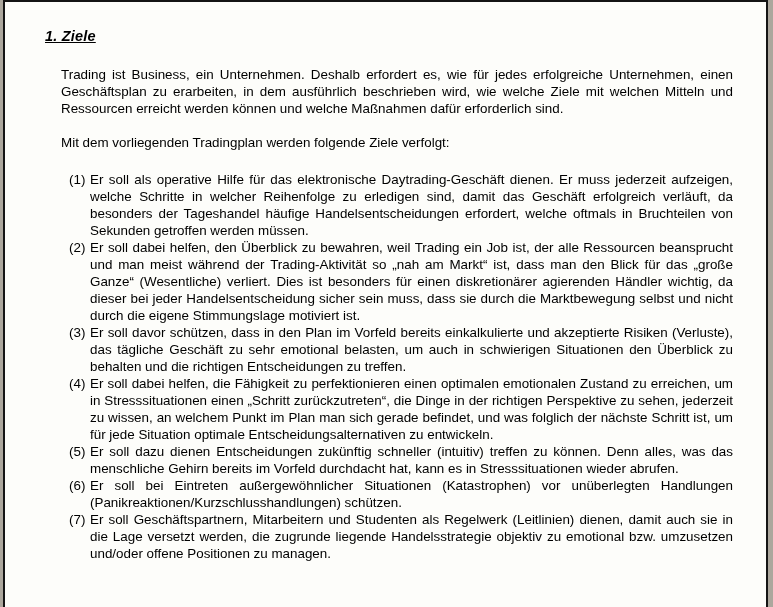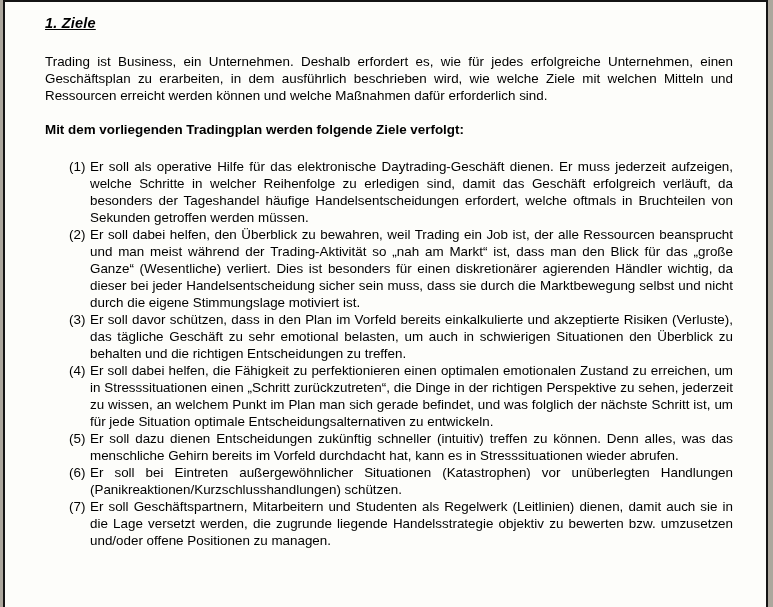--- a/index.html
+++ b/index.html
@@ -15,40 +15,39 @@
     background:var(--canvas-bg);
     font-family:"Liberation Sans","DejaVu Sans",sans-serif;
     color:var(--text-color);
   }
   .page{
     position:absolute;left:3px;top:0;width:765px;height:640px;
     background:var(--page-bg);
     border:2px solid var(--border-color);
   }
   .page-content{
-    padding:13px 33px 0 40px;
+    padding:26px 33px 0 40px;
   }
   h1.section-heading{
     font-size:14.5px;
     font-weight:bold;
     font-style:italic;
     text-decoration:underline;
     margin:0 0 22px 0;
     letter-spacing:0.2px;
   }
   p.para{
     font-size:13.4px;
     line-height:17px;
     text-align:justify;
-    margin:0 0 17px 0;
+    margin:0 0 17px 16px;
   }
   p.para.lead{
     margin-bottom:20px;
     text-align:left;
-    font-weight:bold;
   }
   .goal-list{
     margin-left:24px;
   }
   .goal-item{
     display:flex;
     font-size:13.4px;
     line-height:17px;
   }
   .goal-item .num{
@@ -97,17 +96,17 @@
     <span class="txt">Er soll dazu dienen Entscheidungen zukünftig schneller (intuitiv) treffen zu können. Denn alles, was das menschliche Gehirn bereits im Vorfeld durchdacht hat, kann es in Stresssituationen wieder abrufen.</span>
   </div>
 
   <div class="goal-item">
     <span class="num">(6)</span>
     <span class="txt">Er soll bei Eintreten außergewöhnlicher Situationen (Katastrophen) vor unüberlegten Handlungen (Panikreaktionen/Kurzschlusshandlungen) schützen.</span>
   </div>
 
   <div class="goal-item">
     <span class="num">(7)</span>
-    <span class="txt">Er soll Geschäftspartnern, Mitarbeitern und Studenten als Regelwerk (Leitlinien) dienen, damit auch sie in die Lage versetzt werden, die zugrunde liegende Handelsstrategie objektiv zu bewerten bzw. umzusetzen und/oder offene Positionen zu managen.</span>
+    <span class="txt">Er soll Geschäftspartnern, Mitarbeitern und Studenten als Regelwerk (Leitlinien) dienen, damit auch sie in die Lage versetzt werden, die zugrunde liegende Handelsstrategie objektiv zu emotional bzw. umzusetzen und/oder offene Positionen zu managen.</span>
   </div>
 </div>
   </div>
 </div>
 
 </body></html>

